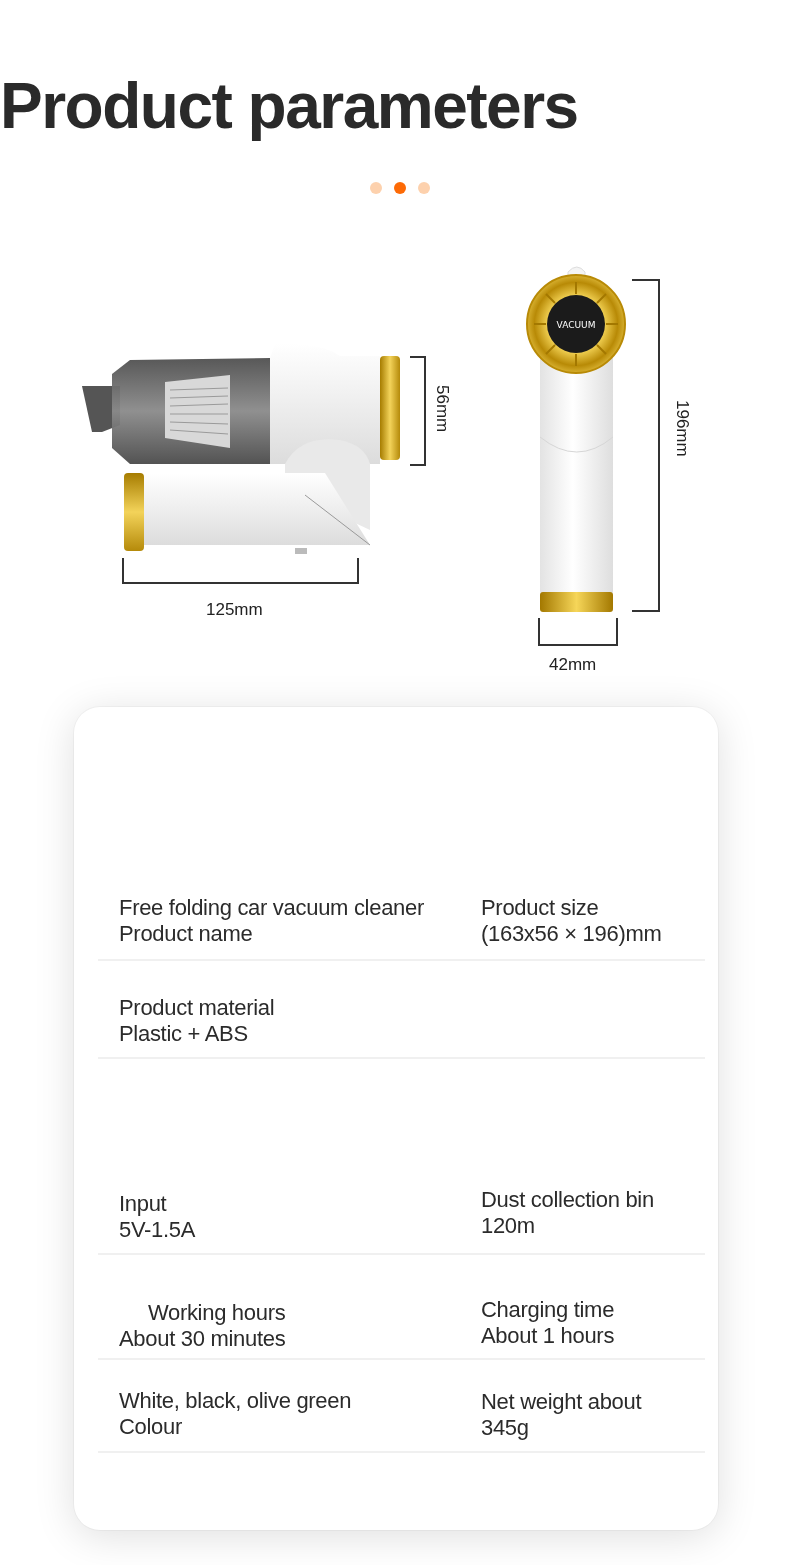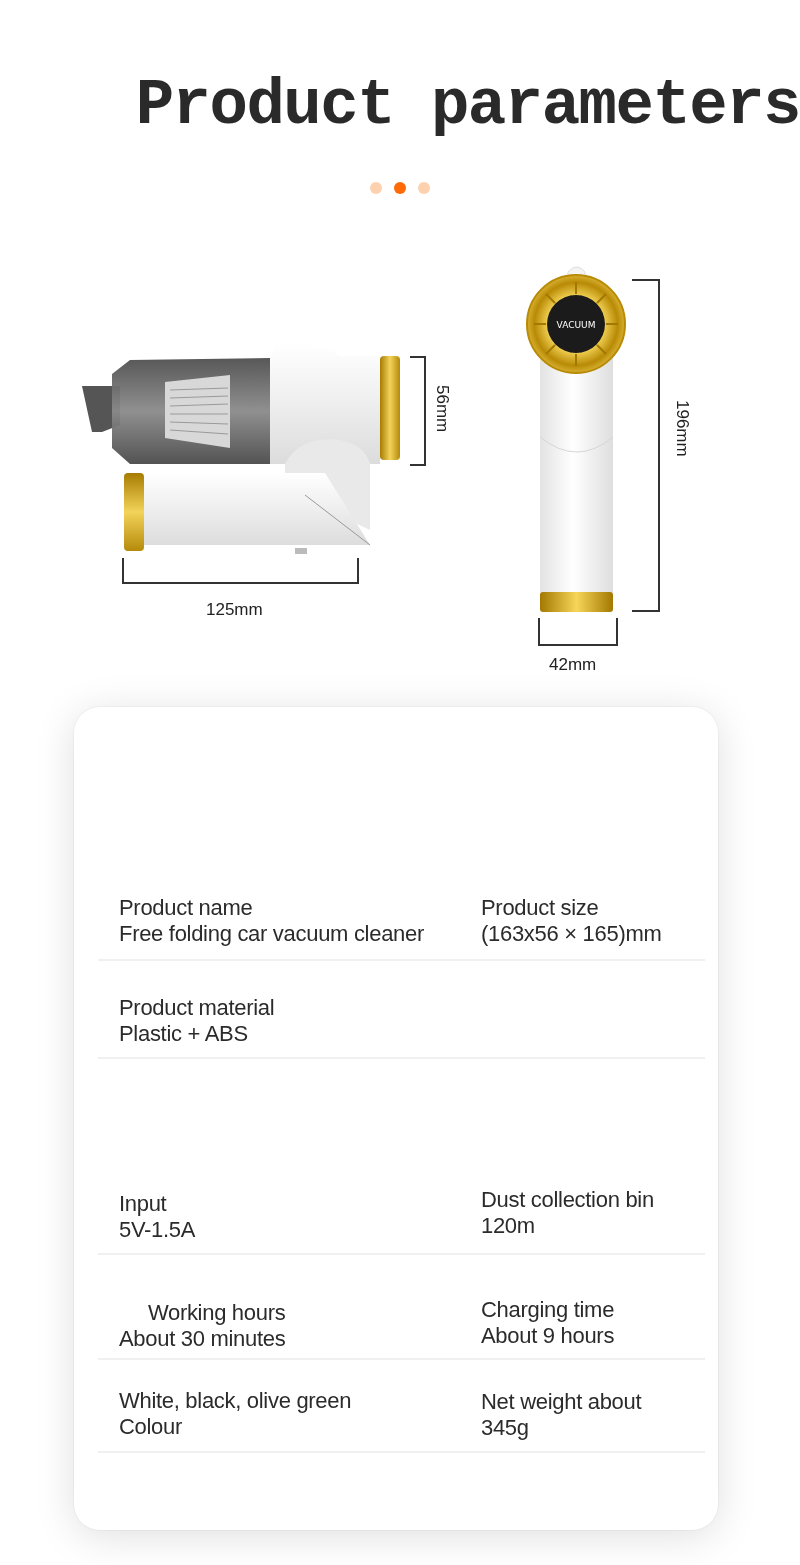--- a/index.html
+++ b/index.html
@@ -3,22 +3,22 @@
 <meta charset="utf-8">
 <style>
   html, body { margin: 0; padding: 0; }
   body {
     width: 800px; height: 1565px; position: relative; overflow: hidden;
     background: #ffffff;
     font-family: "Liberation Sans", "DejaVu Sans", sans-serif;
     color: #2b2b2b;
   }
   .title {
-    position: absolute; left: 0; top: 74px; width: 800px; text-align: right;
-    font-family: Liberation Mono, monospace;
+    position: absolute; left: 0; top: 74px; width: 800px; text-align: left;
+    font-family: Liberation Sans, sans-serif;
     font-weight: bold; font-size: 64px; letter-spacing: -1.5px; color: #2a2a2a;
     line-height: 1;
   }
   .dots { position: absolute; left: 370px; top: 182px; display: flex; gap: 12px; }
   .dot { width: 12px; height: 12px; border-radius: 50%; }
 
   
   .prod { position: absolute; }
   .dim-line { position: absolute; background: #333; }
   .dim-label { position: absolute; font-size: 17px; color: #222; }
@@ -154,26 +154,26 @@
 <div class="dim-label vert" style="left:692px;top:400px;">196mm</div>
 
 <div class="dim-line" style="left:538px;top:644px;width:80px;height:2px;"></div>
 <div class="dim-line" style="left:538px;top:618px;width:2px;height:28px;"></div>
 <div class="dim-line" style="left:616px;top:618px;width:2px;height:28px;"></div>
 <div class="dim-label" style="left:549px;top:655px;">42mm</div>
 
 <div class="card">
   <div class="spec-row" style="top:188px;height:64px;">
     <div class="spec-cell left">
+      <div>Free folding car vacuum cleaner</div>
       <div>Product name</div>
-      <div>Free folding car vacuum cleaner</div>
     </div>
     <div class="spec-cell right">
       <div>Product size</div>
-      <div>(163x56 × 165)mm</div>
+      <div>(163x56 × 196)mm</div>
     </div>
   </div>
 
   <div class="spec-row" style="top:288px;height:62px;">
     <div class="spec-cell left">
       <div>Product material</div>
       <div>Plastic + ABS</div>
     </div>
   </div>
 
@@ -189,21 +189,21 @@
     </div>
   </div>
 
   <div class="spec-row" style="top:593px;height:58px;text-align:right;">
     <div class="spec-cell left">
       <div>Working hours</div>
       <div>About 30 minutes</div>
     </div>
     <div class="spec-cell right" style="top:-3px;">
       <div>Charging time</div>
-      <div>About 9 hours</div>
+      <div>About 1 hours</div>
     </div>
   </div>
 
   <div class="spec-row" style="top:681px;height:63px;">
     <div class="spec-cell left">
       <div>White, black, olive green</div>
       <div>Colour</div>
     </div>
     <div class="spec-cell right" style="top:1px;">
       <div>Net weight about</div>

